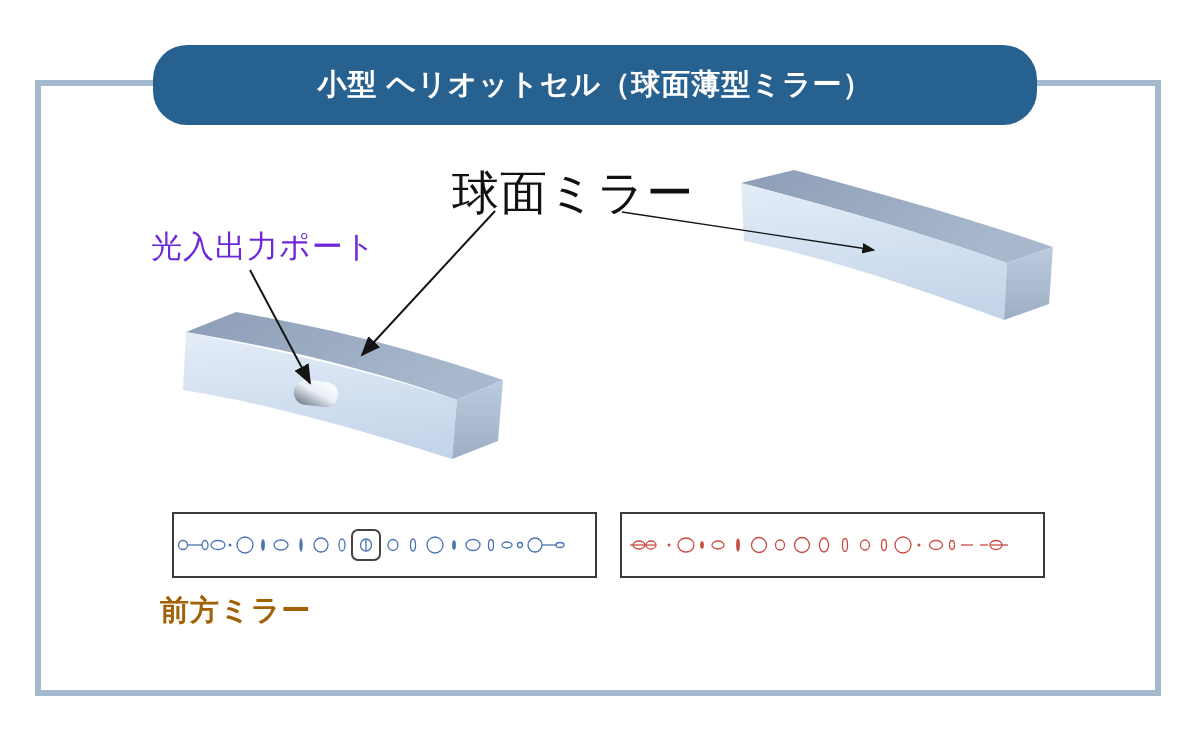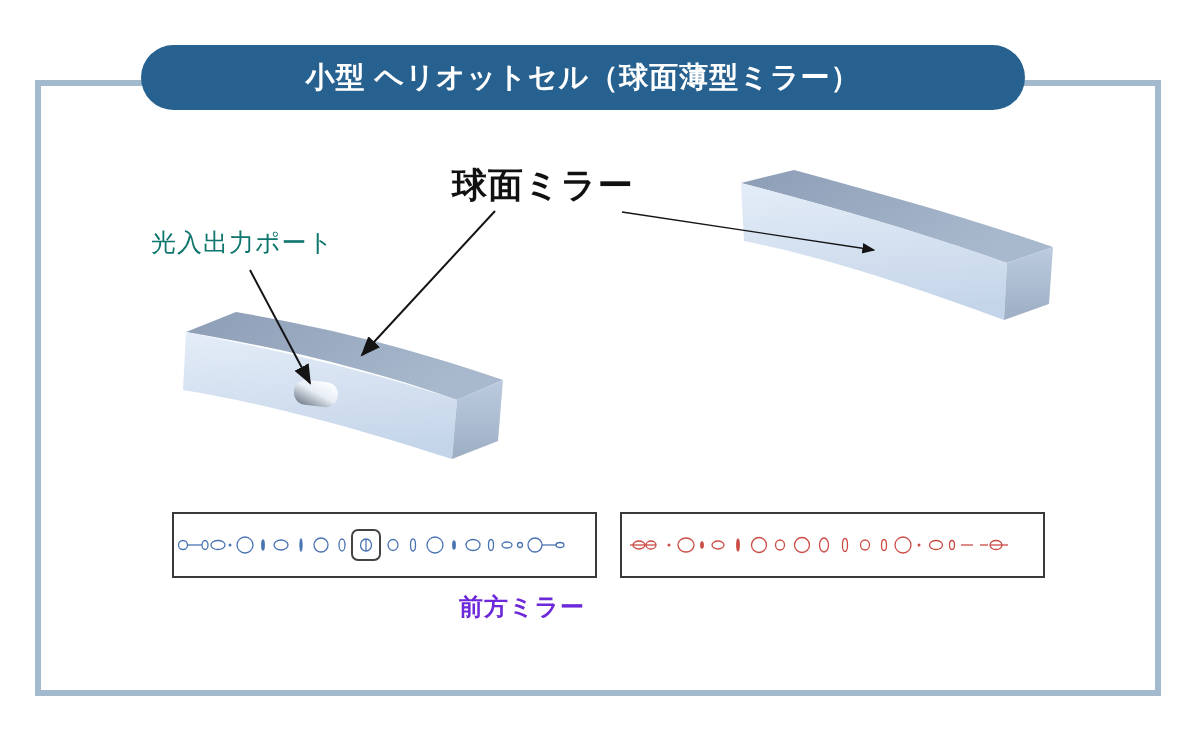--- a/index.html
+++ b/index.html
@@ -14,46 +14,46 @@
     width:1200px;height:748px;position:relative;overflow:hidden;
     font-family:"Liberation Sans","DejaVu Sans",sans-serif;
     -webkit-font-smoothing:antialiased;
   }
   .stage{position:absolute;inset:0;}
   .frame{
     position:absolute;left:35px;top:80px;width:1114px;height:604px;
     border:6px solid var(--frame-border);background:transparent;
   }
   .banner{
-    position:absolute;left:141px;top:45px;width:884px;height:65px;
+    position:absolute;left:153px;top:45px;width:884px;height:80px;
     background:var(--banner-bg);border-radius:34px;
     display:flex;align-items:center;justify-content:center;z-index:3;
   }
   .banner span{
     color:var(--banner-text);font-size:29px;font-weight:bold;letter-spacing:1px;
   }
   .scene{position:absolute;left:0;top:0;width:1200px;height:748px;z-index:2;}
   .label-spherical{
-    position:absolute;left:452px;top:162px;font-size:35px;font-weight:700;
+    position:absolute;left:452px;top:162px;font-size:47px;font-weight:400;
     color:#111;z-index:4;letter-spacing:1px;
   }
   .label-port{
-    position:absolute;left:151px;top:226px;font-size:25px;font-weight:500;
-    color:#0f766e;z-index:4;letter-spacing:1px;
+    position:absolute;left:151px;top:226px;font-size:31px;font-weight:500;
+    color:#6d28d9;z-index:4;letter-spacing:1px;
   }
   .pattern-box{
     position:absolute;top:512px;width:425px;height:66px;box-sizing:border-box;
     border:2px solid var(--box-border);background:#FFFFFF;z-index:4;
   }
   .pattern-box.front{left:172px;}
   .pattern-box.rear{left:620px;}
   .pattern-box svg{display:block;}
   .caption{
-    position:absolute;top:591px;width:425px;text-align:right;
-    font-size:24px;font-weight:600;color:#6d28d9;z-index:4;letter-spacing:1px;
+    position:absolute;top:591px;width:425px;text-align:left;
+    font-size:29px;font-weight:600;color:#a16207;z-index:4;letter-spacing:1px;
   }
   .caption.front{left:160px;}
   .caption.rear{left:608px;}
 </style>
 </head>
 <body>
 
 <div class="stage">
 
   <div class="frame"></div>

